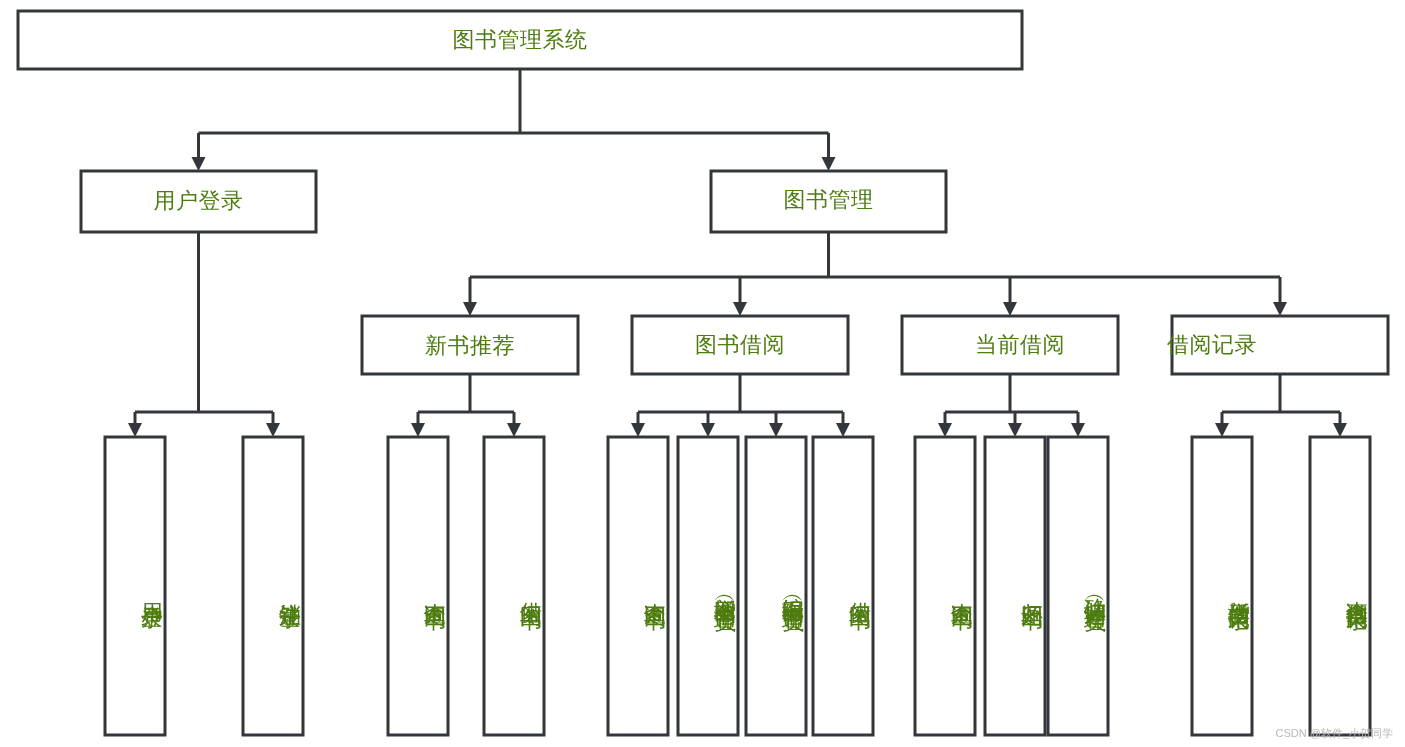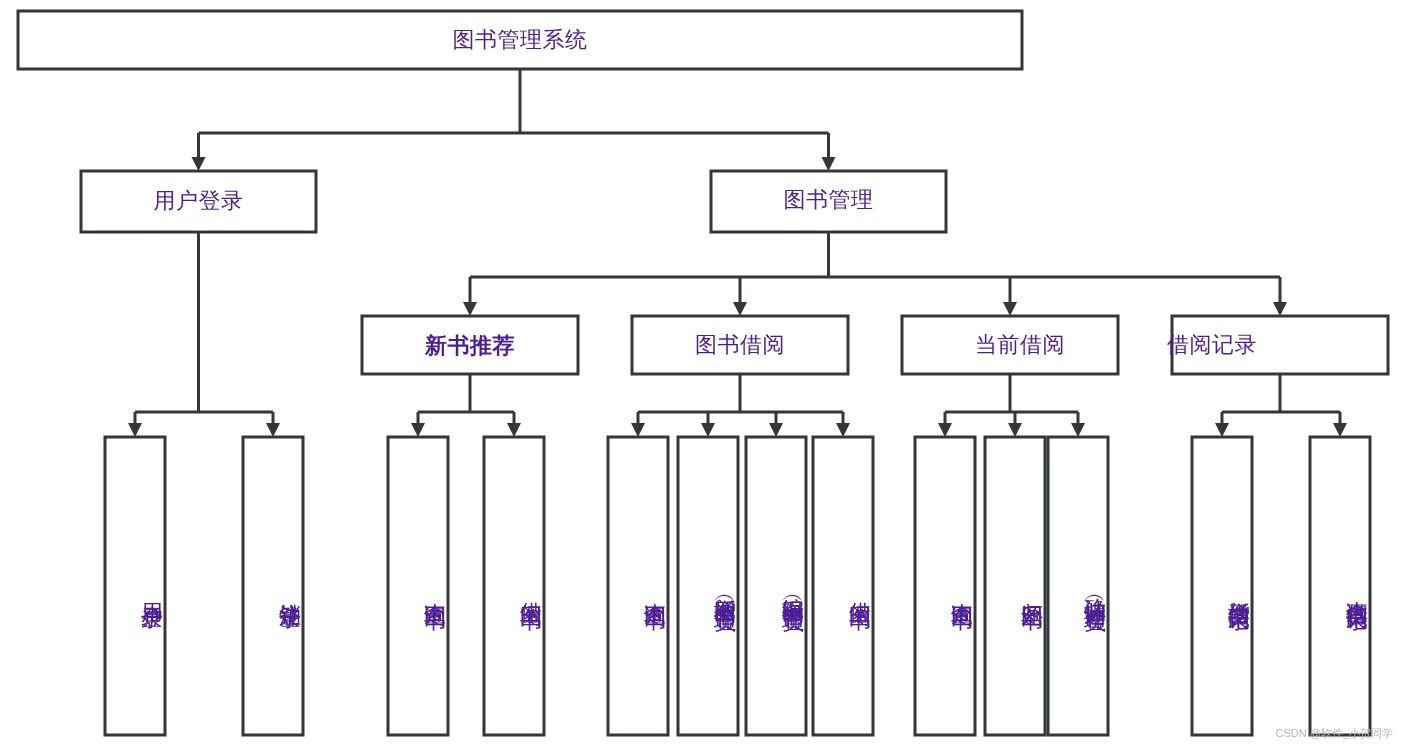--- a/index.html
+++ b/index.html
@@ -36,21 +36,21 @@
   }
   .arrow-head {
     fill: #33373b;
     stroke: none;
   }
   .node-label {
     position: absolute;
     display: flex;
     align-items: center;
     justify-content: center;
-    color: #4c1d95;
+    color: #4d7c0f;
     font-family: "Liberation Sans", "DejaVu Sans", sans-serif;
     pointer-events: none;
     box-sizing: border-box;
   }
   .node-label.horiz {
     font-size: 22px;
     letter-spacing: 0.5px;
     line-height: 1.1;
   }
   .node-label.vert {
@@ -152,21 +152,21 @@
         <rect class="node-box" x="985" y="437" width="60" height="298"></rect>
         <rect class="node-box" x="1048" y="437" width="60" height="298"></rect>
         <rect class="node-box" x="1192" y="437" width="60" height="298"></rect>
         <rect class="node-box" x="1310" y="437" width="60" height="298"></rect>
       </g>
   </svg>
   <div id="label-layer">
       <div class="node-label horiz" style="left: 18px; top: 11px; width: 1004px; height: 58px;">图书管理系统</div>
       <div class="node-label horiz" style="left: 81px; top: 171px; width: 235px; height: 61px;">用户登录</div>
       <div class="node-label horiz" style="left: 711px; top: 171px; width: 235px; height: 59px;">图书管理</div>
-      <div class="node-label horiz" style="left: 362px; top: 316px; width: 216px; height: 60px; font-weight: bold;">新书推荐</div>
+      <div class="node-label horiz" style="left: 362px; top: 316px; width: 216px; height: 60px;">新书推荐</div>
       <div class="node-label horiz" style="left: 632px; top: 316px; width: 216px; height: 58px; border-radius: 24px;">图书借阅</div>
       <div class="node-label horiz" style="left: 912px; top: 316px; width: 216px; height: 58px;">当前借阅</div>
       <div class="node-label horiz" style="left: 1104px; top: 316px; width: 216px; height: 58px;">借阅记录</div>
       <div class="node-label vert" style="left: 105px; top: 437px; width: 60px; height: 298px;">用户登录</div>
       <div class="node-label vert" style="left: 243px; top: 437px; width: 60px; height: 298px;">注销登录</div>
       <div class="node-label vert" style="left: 388px; top: 437px; width: 60px; height: 298px;">查询图书</div>
       <div class="node-label vert" style="left: 484px; top: 437px; width: 60px; height: 298px;">借阅图书</div>
       <div class="node-label vert" style="left: 608px; top: 437px; width: 60px; height: 298px;">查询图书</div>
       <div class="node-label vert" style="left: 678px; top: 437px; width: 60px; height: 298px;">新增图书（管理员）</div>
       <div class="node-label vert" style="left: 746px; top: 437px; width: 60px; height: 298px;">编辑图书（管理员）</div>

